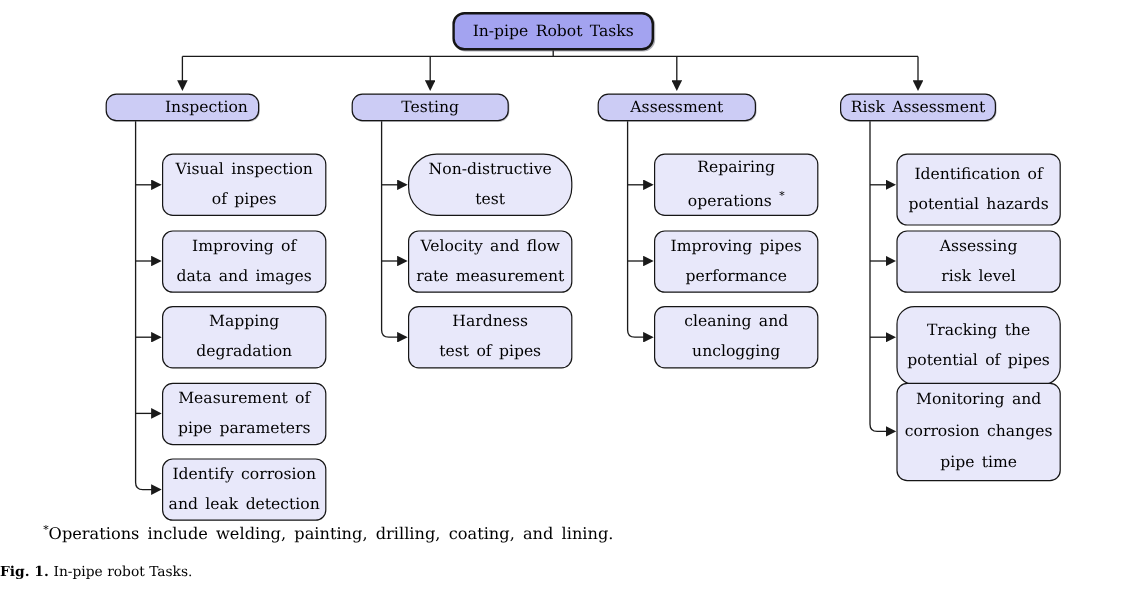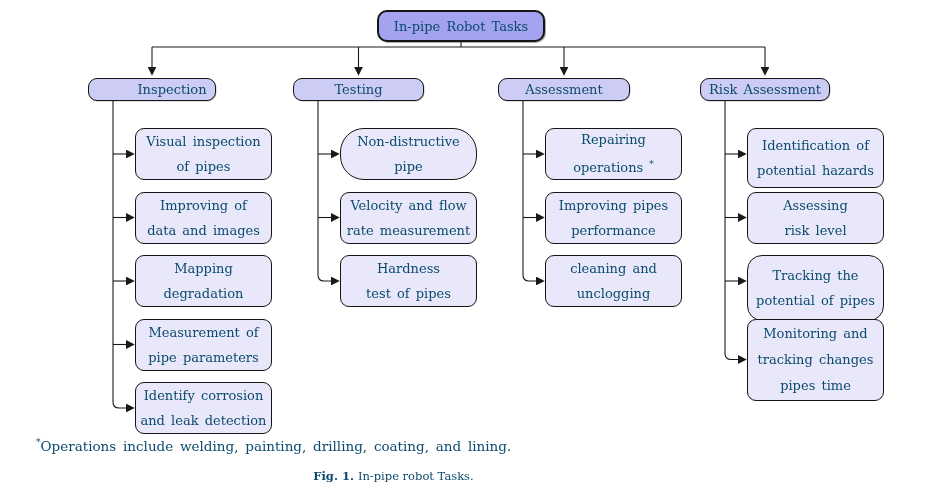--- a/index.html
+++ b/index.html
@@ -1,39 +1,39 @@
 <!DOCTYPE html>
 <html><head>
 <meta charset="utf-8">
 <style>
   html,body{margin:0;padding:0;background:#ffffff;}
   #canvas{
     position:relative;width:935px;height:496px;background:#ffffff;overflow:hidden;
-    font-family:"DejaVu Serif","Liberation Serif",serif;color:#0c4a6e;
+    font-family:"DejaVu Serif","Liberation Serif",serif;color:#000000;
   }
   #wires{position:absolute;left:0;top:0;pointer-events:none;}
   .node{
     position:absolute;box-sizing:border-box;border:1.5px solid #151515;border-radius:9px;
     display:flex;flex-direction:column;justify-content:center;align-items:center;
     text-align:center;white-space:nowrap;
   }
   .node .ln{display:block;line-height:25px;word-spacing:2px;font-size:13px;}
   .node.three .ln{line-height:26px;}
   #root-node{
     background:var(--root-fill);border-width:2px;font-size:14px;word-spacing:3px;
     border-radius:10px;box-shadow:1px 1px 0 rgba(20,20,40,.35);
   }
   .branch-node{
     background:var(--branch-fill);font-size:14px;word-spacing:2px;
     box-shadow:0.5px 0.5px 0 rgba(20,20,40,.3);
   }
   .child-node{background:var(--child-fill);}
   sup{font-size:9px;}
   #footnote{position:absolute;left:36px;top:437px;font-size:13.5px;word-spacing:2.5px;}
-  #caption{position:absolute;left:16px;top:469px;width:755px;text-align:center;font-size:11.5px;}
+  #caption{position:absolute;left:0;top:469px;width:755px;text-align:left;font-size:11.5px;}
   #caption b{margin-right:4px;}
 </style>
 </head>
 <body>
 
 <div id="canvas" style="--root-fill: #a3a3f0; --branch-fill: #ccccf5; --child-fill: #e8e8fa;">
   <svg id="wires" width="935" height="496">
       <defs>
         <marker id="arr" viewBox="0 0 10 10" refX="8" refY="5" markerWidth="8" markerHeight="8" orient="auto">
     <path d="M0,0 L10,5 L0,10 z" fill="#1a1a1a"></path>
@@ -88,21 +88,21 @@
       </div>
       <div class="node child-node" style="left: 135px; top: 382px; width: 137px; height: 52px;">
         <span class="ln">Identify corrosion</span>
         <span class="ln">and leak detection</span>
       </div>
       <div class="node branch-node" style="left: 293px; top: 78px; width: 131px; height: 23px;">
         <span class="ln">Testing</span>
       </div>
       <div class="node child-node" style="left: 340px; top: 128px; width: 137px; height: 52px; border-radius: 24px;">
         <span class="ln">Non-distructive</span>
-        <span class="ln">pipe</span>
+        <span class="ln">test</span>
       </div>
       <div class="node child-node" style="left: 340px; top: 191.5px; width: 137px; height: 52px;">
         <span class="ln">Velocity and flow</span>
         <span class="ln">rate measurement</span>
       </div>
       <div class="node child-node" style="left: 340px; top: 255px; width: 137px; height: 52px;">
         <span class="ln">Hardness</span>
         <span class="ln">test of pipes</span>
       </div>
       <div class="node branch-node" style="left: 498px; top: 78px; width: 132px; height: 23px;">
@@ -130,21 +130,21 @@
       <div class="node child-node" style="left: 747px; top: 191.5px; width: 137px; height: 52px;">
         <span class="ln">Assessing</span>
         <span class="ln">risk level</span>
       </div>
       <div class="node child-node" style="left: 747px; top: 255px; width: 137px; height: 66px; border-radius: 15px;">
         <span class="ln">Tracking the</span>
         <span class="ln">potential of pipes</span>
       </div>
       <div class="node child-node three" style="left: 747px; top: 318.5px; width: 137px; height: 82px;">
         <span class="ln">Monitoring and</span>
-        <span class="ln">tracking changes</span>
-        <span class="ln">pipes time</span>
+        <span class="ln">corrosion changes</span>
+        <span class="ln">pipe time</span>
       </div>
     </div>
 
   <div id="footnote"><sup>*</sup><span>Operations include welding, painting, drilling, coating, and lining.</span></div>
 
   <div id="caption"><b>Fig. 1.</b><span>In-pipe robot Tasks.</span></div>
 </div>
 
 </body></html>

